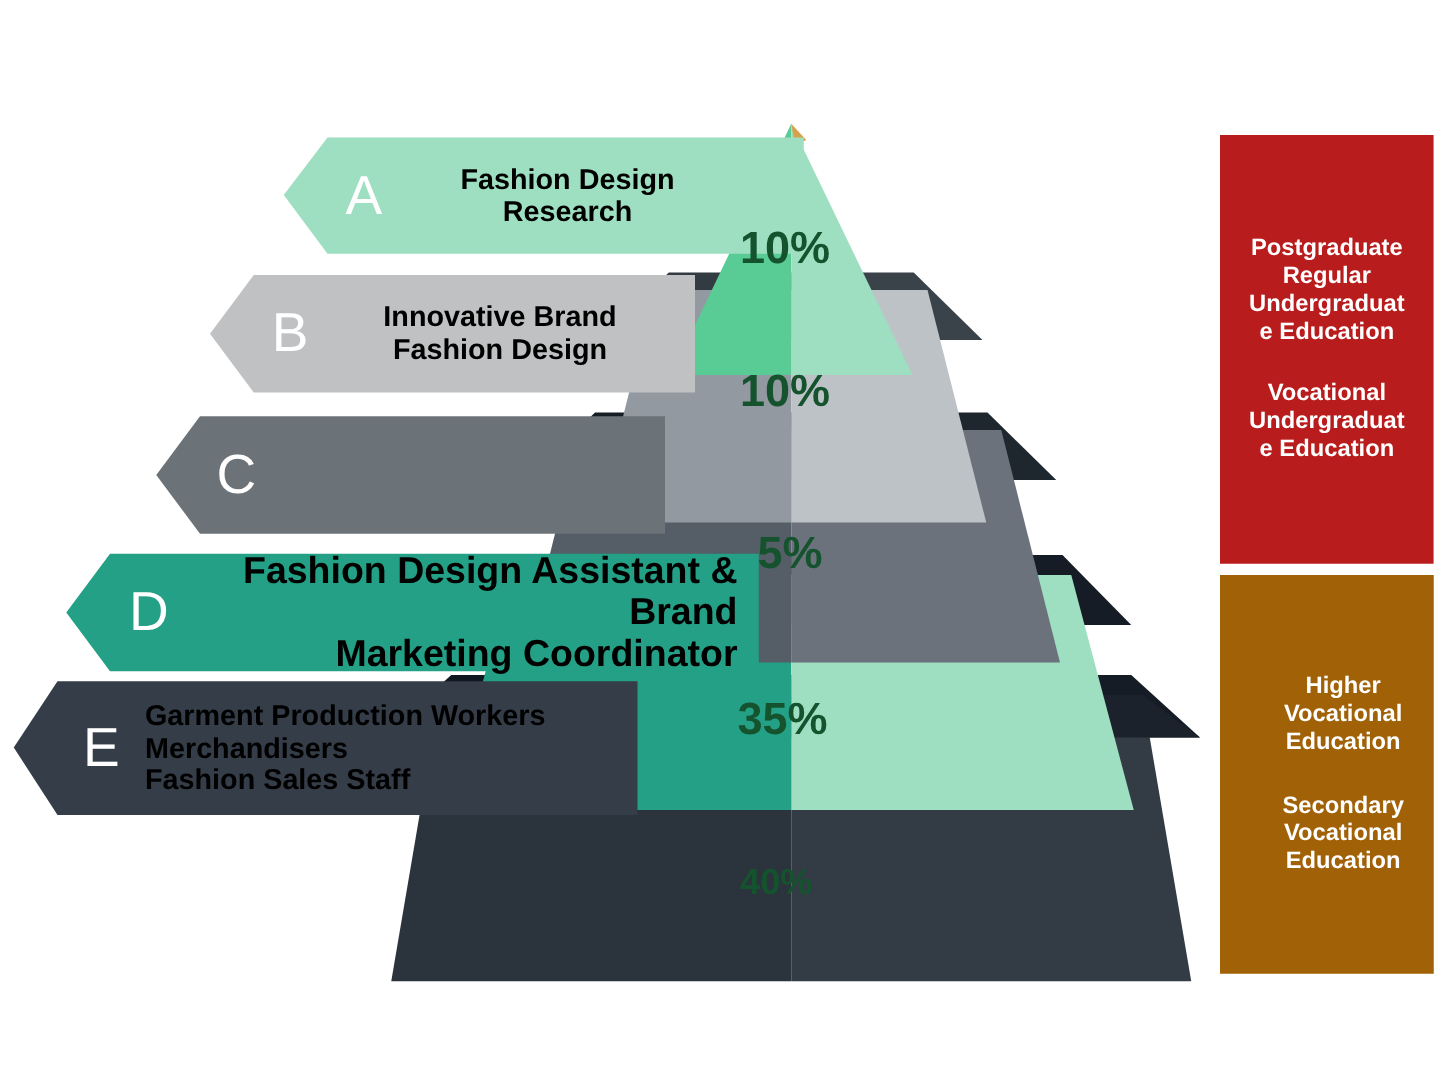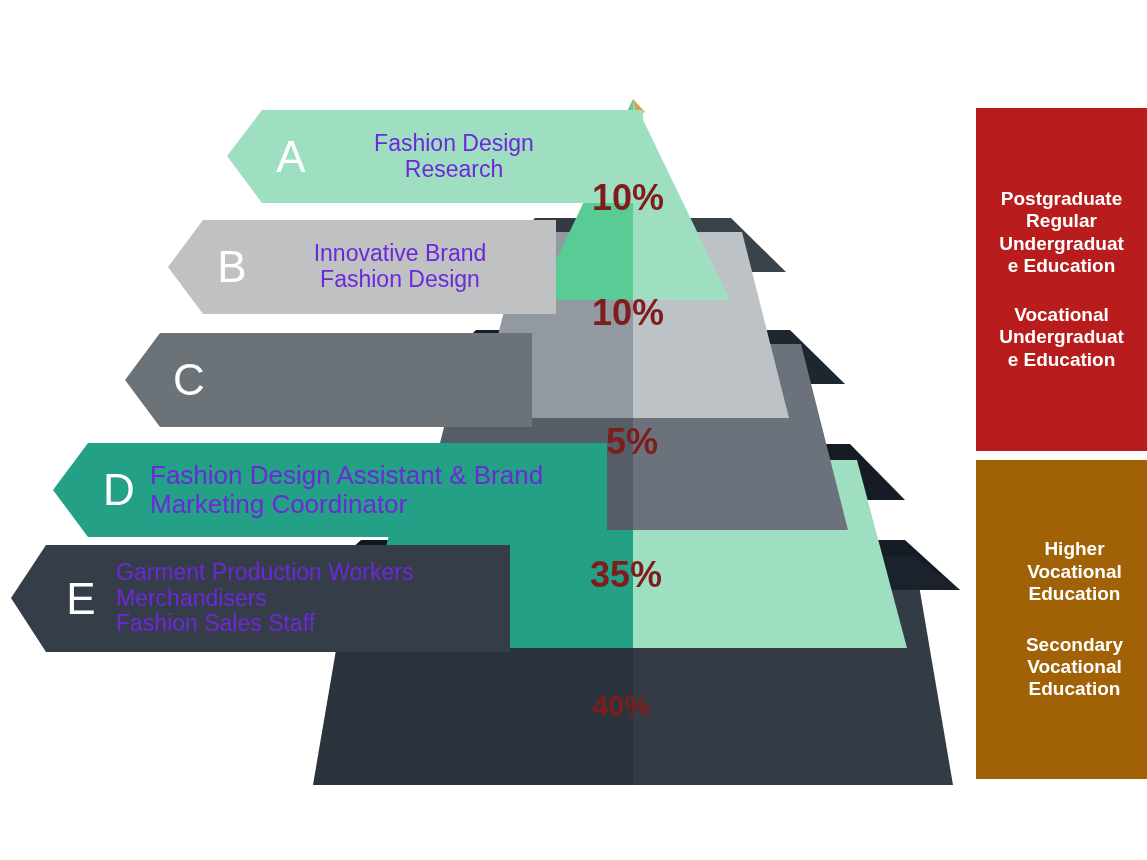--- a/index.html
+++ b/index.html
@@ -7,25 +7,25 @@
        font-family:"Liberation Sans",sans-serif;}
   #stage{position:absolute;inset:0;width:1147px;height:860px;}
   svg.layer{position:absolute;left:0;top:0;width:1147px;height:860px;}
 
   
   .tag{position:absolute;display:flex;align-items:center;box-sizing:border-box;}
   .tag .letter{
       color:#fff;font-weight:300;line-height:1;
       text-align:center;flex:0 0 auto;}
   .tag .desc{
-      color:#6d28d9;font-weight:normal;line-height:1.12;
+      color:#000000;font-weight:bold;line-height:1.12;
       white-space:pre-line;}
 
   
-  .pct{position:absolute;color:#7f1d1d;font-weight:bold;
+  .pct{position:absolute;color:#14532d;font-weight:bold;
        line-height:1;white-space:nowrap;}
 
   
   .legend{position:absolute;box-sizing:border-box;
           display:flex;flex-direction:column;justify-content:center;
           align-items:center;text-align:center;}
   .legend .lg-item{color:#fff;font-weight:bold;line-height:1.18;
                    white-space:pre-line;}
 </style>
 </head>
@@ -79,21 +79,21 @@
     <div class="desc" style="font-size:23px;text-align:center;width:278px;">Innovative Brand
 Fashion Design</div>
   </div>
 
   <div class="tag" style="left:160px;top:333px;width:372px;height:94px;">
     <div class="letter" style="width:58px;font-size:44px;">C</div>
   </div>
 
   <div class="tag" style="left:88px;top:443px;width:519px;height:94px;">
     <div class="letter" style="width:62px;font-size:44px;">D</div>
-    <div class="desc" style="font-size:26px;text-align:left;width:440px;">Fashion Design Assistant &amp; Brand
+    <div class="desc" style="font-size:30px;text-align:right;width:440px;">Fashion Design Assistant &amp; Brand
 Marketing Coordinator</div>
   </div>
 
   <div class="tag" style="left:46px;top:545px;width:464px;height:107px;">
     <div class="letter" style="width:70px;font-size:44px;">E</div>
     <div class="desc" style="font-size:23px;text-align:left;width:380px;">Garment Production Workers
 Merchandisers
 Fashion Sales Staff</div>
   </div>
 

